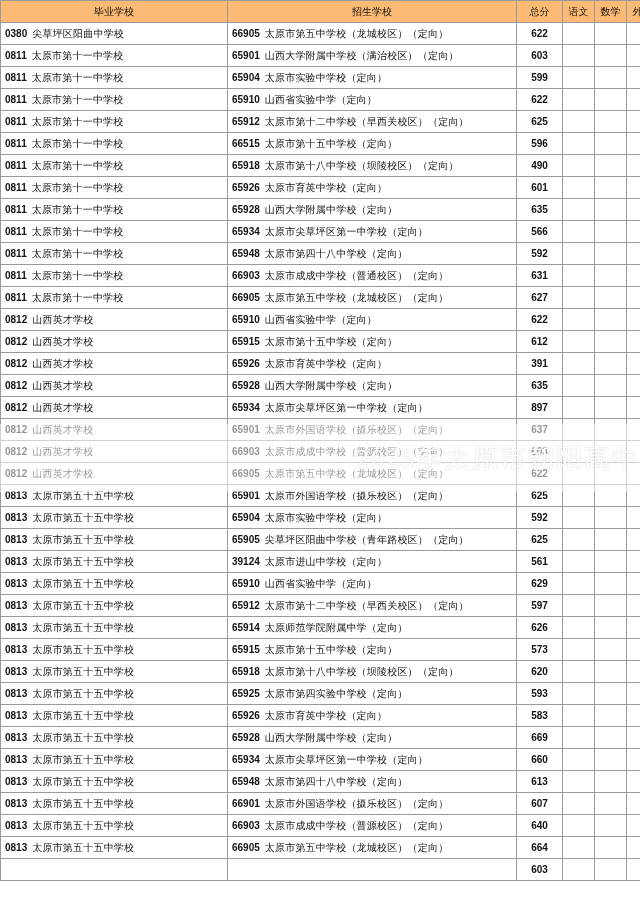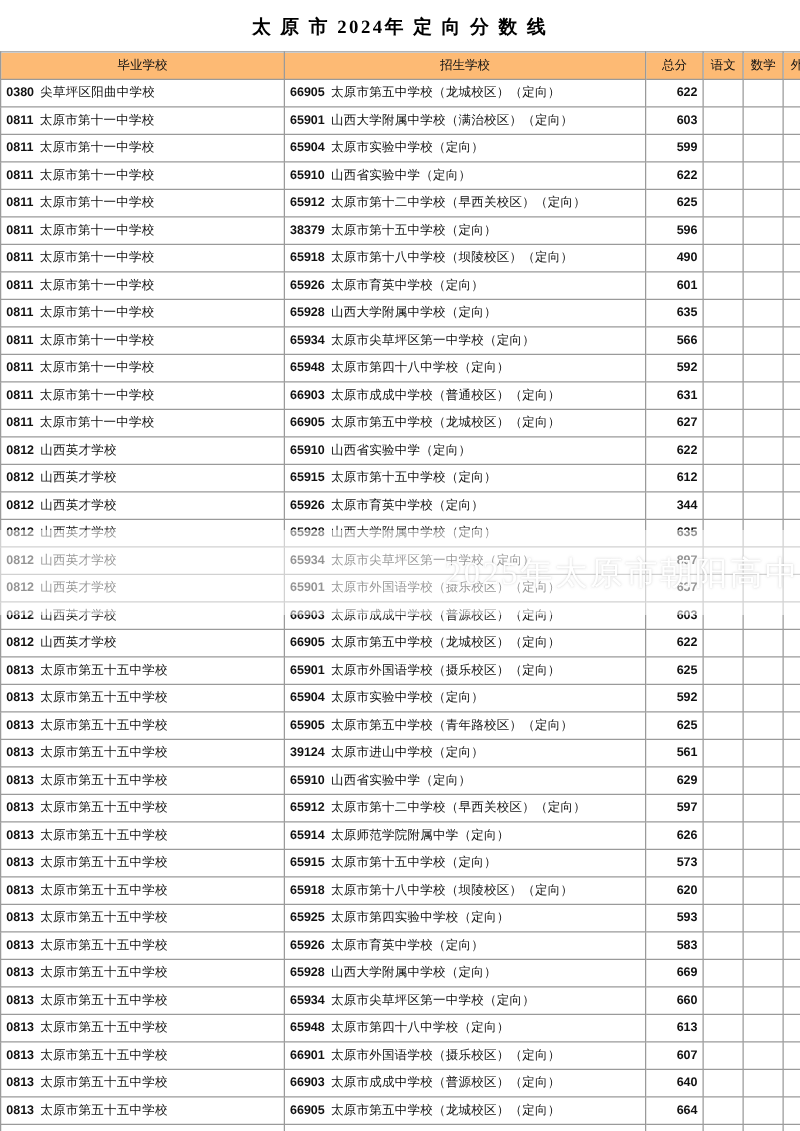--- a/index.html
+++ b/index.html
@@ -62,21 +62,21 @@
     letter-spacing: 0.2px;
   }
   td.grad-cell .code, td.enroll-cell .code {
     font-weight: bold;
     font-family: "Liberation Sans", "DejaVu Sans", sans-serif;
     margin-right: 5px;
     letter-spacing: 0;
   }
   td.score-cell {
     font-weight: bold;
-    text-align: right;
+    text-align: center;
     padding-left: 5px;
     font-family: "Liberation Sans", "DejaVu Sans", sans-serif;
     font-size: 10px;
   }
   td.blank-cell { }
   .watermark {
     position: absolute;
     left: 0;
     right: 0;
     top: 424px;
@@ -94,21 +94,20 @@
     letter-spacing: 2px;
     font-weight: normal;
     text-shadow: 0 0 2px rgba(120,120,120,0.35);
   }
 </style>
 </head>
 <body>
 
 <div class="page">
 
-  <div class="title">太 原 市 2024年 定 向 分 数 线</div>
 
   <table class="sheet">
     <thead>
       <tr>
         <th class="col-grad">毕业学校</th>
         <th class="col-enroll">招生学校</th>
         <th class="col-total">总分</th>
         <th class="col-sub">语文</th>
         <th class="col-sub">数学</th>
         <th class="col-sub">外语</th>
@@ -151,21 +150,21 @@
         <tr>
           <td class="grad-cell"><span class="code">0811</span><span>太原市第十一中学校</span></td>
           <td class="enroll-cell"><span class="code">65912</span><span>太原市第十二中学校（早西关校区）（定向）</span></td>
           <td class="score-cell">625</td>
           <td class="blank-cell">&nbsp;</td>
           <td class="blank-cell">&nbsp;</td>
           <td class="blank-cell">&nbsp;</td>
         </tr>
         <tr>
           <td class="grad-cell"><span class="code">0811</span><span>太原市第十一中学校</span></td>
-          <td class="enroll-cell"><span class="code">38379</span><span>太原市第十五中学校（定向）</span></td>
+          <td class="enroll-cell"><span class="code">66515</span><span>太原市第十五中学校（定向）</span></td>
           <td class="score-cell">596</td>
           <td class="blank-cell">&nbsp;</td>
           <td class="blank-cell">&nbsp;</td>
           <td class="blank-cell">&nbsp;</td>
         </tr>
         <tr>
           <td class="grad-cell"><span class="code">0811</span><span>太原市第十一中学校</span></td>
           <td class="enroll-cell"><span class="code">65918</span><span>太原市第十八中学校（坝陵校区）（定向）</span></td>
           <td class="score-cell">490</td>
           <td class="blank-cell">&nbsp;</td>
@@ -232,21 +231,21 @@
           <td class="grad-cell"><span class="code">0812</span><span>山西英才学校</span></td>
           <td class="enroll-cell"><span class="code">65915</span><span>太原市第十五中学校（定向）</span></td>
           <td class="score-cell">612</td>
           <td class="blank-cell">&nbsp;</td>
           <td class="blank-cell">&nbsp;</td>
           <td class="blank-cell">&nbsp;</td>
         </tr>
         <tr>
           <td class="grad-cell"><span class="code">0812</span><span>山西英才学校</span></td>
           <td class="enroll-cell"><span class="code">65926</span><span>太原市育英中学校（定向）</span></td>
-          <td class="score-cell">344</td>
+          <td class="score-cell">391</td>
           <td class="blank-cell">&nbsp;</td>
           <td class="blank-cell">&nbsp;</td>
           <td class="blank-cell">&nbsp;</td>
         </tr>
         <tr>
           <td class="grad-cell"><span class="code">0812</span><span>山西英才学校</span></td>
           <td class="enroll-cell"><span class="code">65928</span><span>山西大学附属中学校（定向）</span></td>
           <td class="score-cell">635</td>
           <td class="blank-cell">&nbsp;</td>
           <td class="blank-cell">&nbsp;</td>
@@ -295,21 +294,21 @@
         <tr>
           <td class="grad-cell"><span class="code">0813</span><span>太原市第五十五中学校</span></td>
           <td class="enroll-cell"><span class="code">65904</span><span>太原市实验中学校（定向）</span></td>
           <td class="score-cell">592</td>
           <td class="blank-cell">&nbsp;</td>
           <td class="blank-cell">&nbsp;</td>
           <td class="blank-cell">&nbsp;</td>
         </tr>
         <tr>
           <td class="grad-cell"><span class="code">0813</span><span>太原市第五十五中学校</span></td>
-          <td class="enroll-cell"><span class="code">65905</span><span>太原市第五中学校（青年路校区）（定向）</span></td>
+          <td class="enroll-cell"><span class="code">65905</span><span>尖草坪区阳曲中学校（青年路校区）（定向）</span></td>
           <td class="score-cell">625</td>
           <td class="blank-cell">&nbsp;</td>
           <td class="blank-cell">&nbsp;</td>
           <td class="blank-cell">&nbsp;</td>
         </tr>
         <tr>
           <td class="grad-cell"><span class="code">0813</span><span>太原市第五十五中学校</span></td>
           <td class="enroll-cell"><span class="code">39124</span><span>太原市进山中学校（定向）</span></td>
           <td class="score-cell">561</td>
           <td class="blank-cell">&nbsp;</td>

